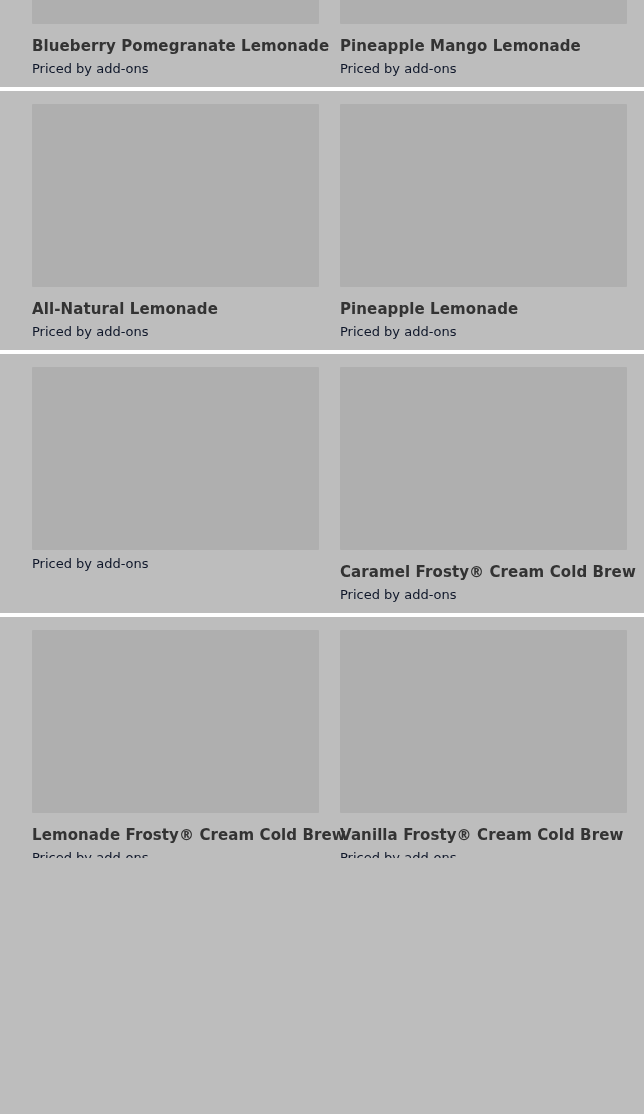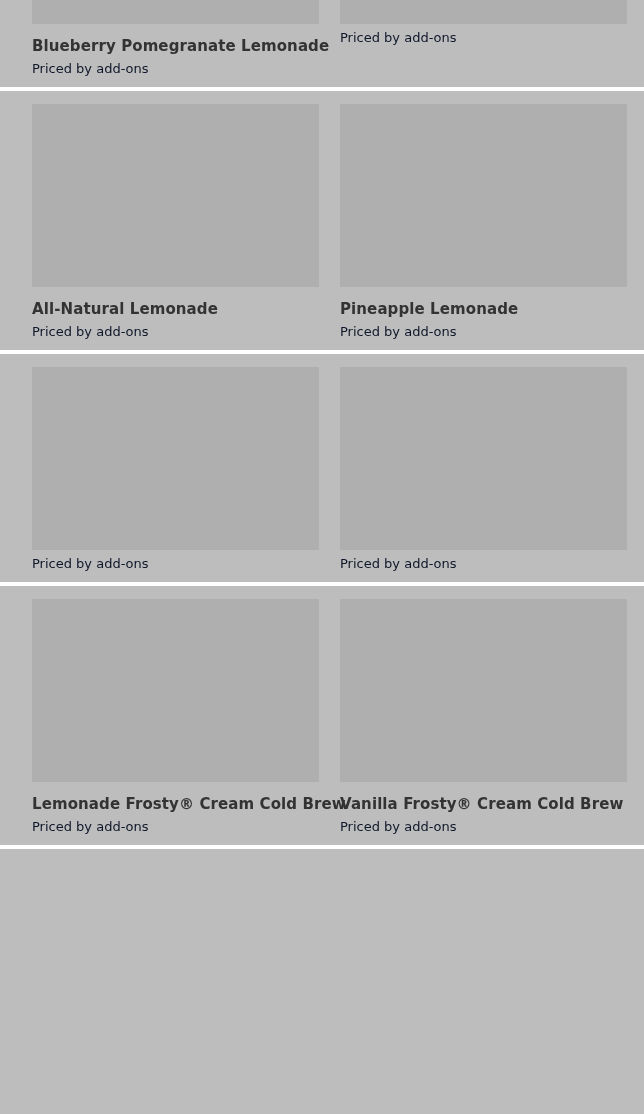--- a/index.html
+++ b/index.html
@@ -90,20 +90,21 @@
   <div id="grid-scroller">
 
     <div class="menu-row first-row">
       <div class="menu-card">
         <div class="card-image"></div>
         <span class="card-title">Blueberry Pomegranate Lemonade</span>
         <span class="card-price">Priced by add-ons</span>
       </div>
       <div class="menu-card">
         <div class="card-image"></div>
+        <span class="card-title">Pineapple Mango Lemonade</span>
         <span class="card-price">Priced by add-ons</span>
       </div>
     </div>
 
     <div class="menu-row">
       <div class="menu-card">
         <div class="card-image"></div>
         <span class="card-title">All-Natural Lemonade</span>
         <span class="card-price">Priced by add-ons</span>
       </div>
@@ -114,20 +115,21 @@
       </div>
     </div>
 
     <div class="menu-row">
       <div class="menu-card">
         <div class="card-image"></div>
         <span class="card-price">Priced by add-ons</span>
       </div>
       <div class="menu-card">
         <div class="card-image"></div>
+        <span class="card-title">Caramel Frosty® Cream Cold Brew</span>
         <span class="card-price">Priced by add-ons</span>
       </div>
     </div>
 
     <div class="menu-row">
       <div class="menu-card">
         <div class="card-image"></div>
         <span class="card-title">Lemonade Frosty® Cream Cold Brew</span>
         <span class="card-price">Priced by add-ons</span>
       </div>

